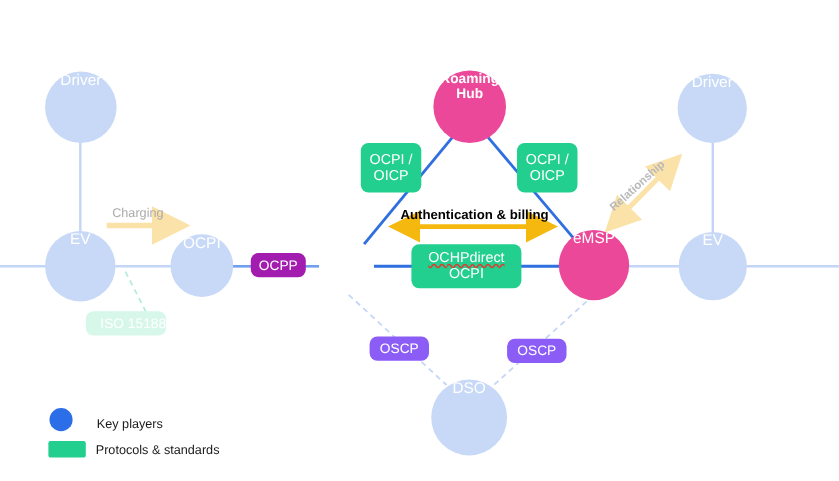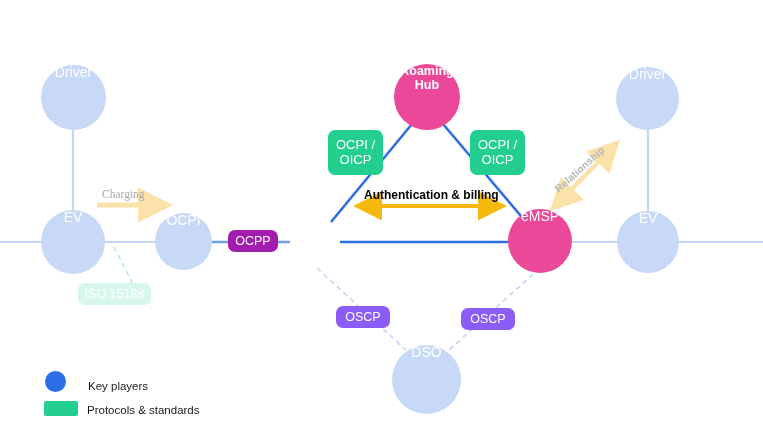--- a/index.html
+++ b/index.html
@@ -74,21 +74,21 @@
     text-decoration-skip-ink: none;
   }
 
   
   .lbl {
     position: absolute;
     user-select: none;
     white-space: nowrap;
   }
   .lbl.strong { color: #000000; font-weight: bold; font-size: 12px; }
-  .lbl.muted  { color: #aaaaaa; font-size: 11.5px; font-family: Liberation Serif, serif; }
+  .lbl.muted  { color: #aaaaaa; font-size: 11.5px; }
   .lbl.rot    { color: #b9b9b9; font-size: 10.5px; font-weight: bold;
                 transform: rotate(-42deg); transform-origin: 50% 50%; }
 
   
   #legend { position: absolute; left: 44px; top: 368px; }
   .lg-row { display: flex; align-items: flex-end; height: 24px; }
   .lg-swatch-circle {
     width: 21px; height: 21px; border-radius: 50%;
     background: #2b6ee8; margin-right: 22px;
   }
@@ -172,32 +172,36 @@
   </div>
 
   <div class="node faded" style="left:616px; top:67px; width:63px; height:63px;">
     <span>Driver</span>
   </div>
 
   <div class="pbox faded" style="left:228px; top:230px; width:50px; height:22px;">
     <span>OCPP</span>
   </div>
 
-  <div class="pbox faint" style="left:78px; top:283px; width:73px; height:22px;">
+  <div class="pbox faint" style="left:78px; top:283px; width:73px; height:22px;justify-content:flex-end;">
     <span>ISO 15188</span>
   </div>
 
   <div class="pbox solid" style="left:328px; top:130px; width:55px; height:45px;">
     <span id="ocpi-left-label">OCPI /<br>OICP</span>
   </div>
 
   <div class="pbox solid" style="left:470px; top:130px; width:55px; height:45px;">
     <span id="ocpi-right-label">OCPI /<br>OICP</span>
   </div>
 
+  <div class="pbox solid" style="left:374px; top:222px; width:100px; height:40px; flex-direction:column;">
+    <span class="spell">OCHPdirect</span>
+    <span>OCPI</span>
+  </div>
 
   <div class="pbox fainter" style="left:336px; top:306px; width:54px; height:22px;">
     <span>OSCP</span>
   </div>
 
   <div class="pbox fainter" style="left:461px; top:308px; width:54px; height:22px;">
     <span>OSCP</span>
   </div>
 
   <div class="lbl muted" style="left:102px; top:188px;">

